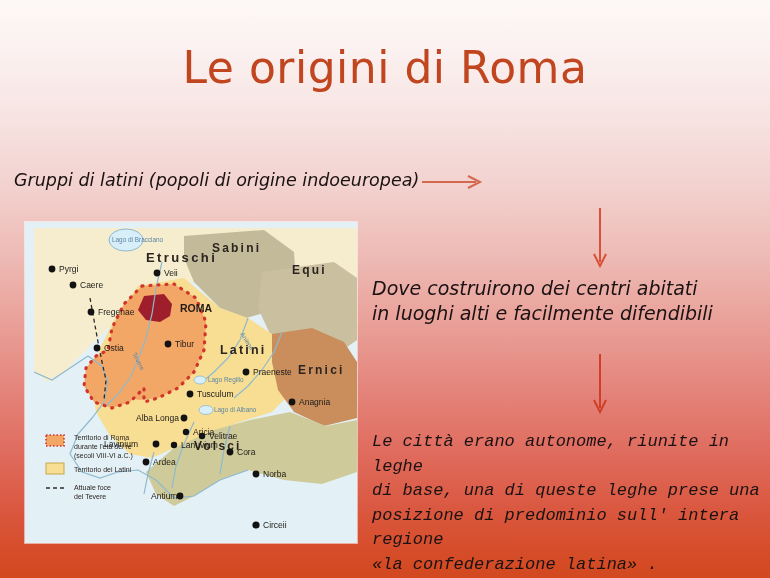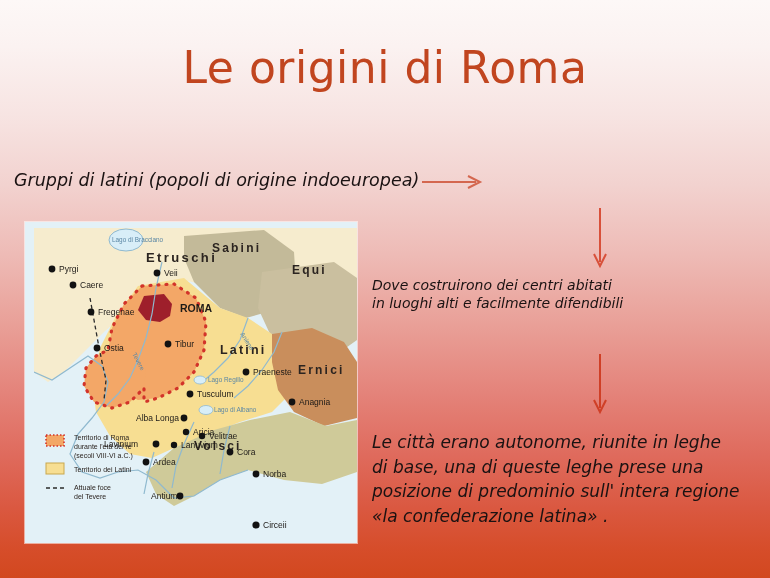--- a/index.html
+++ b/index.html
@@ -70,30 +70,31 @@
     width: 286px;
     text-align: center;
     font-size: 17px;
     line-height: 24px;
   }
   #txt-r2 {
     left: 372px;
     top: 276px;
     width: 392px;
     text-align: left;
-    font-size: 14px;
-    line-height: 18px;
+    font-size: 19px;
+    line-height: 25px;
   }
   #txt-r3 {
     left: 372px;
     top: 430px;
     width: 394px;
     text-align: left;
     font-size: 17px;
     line-height: 24.5px;
+    font-family: Liberation Mono, monospace;
   }
 
   
   .arrow {
     position: absolute;
   }
   #arrow-h { left: 420px; top: 170px; }
   #arrow-v1 { left: 588px; top: 206px; }
   #arrow-v2 { left: 588px; top: 352px; }
 

